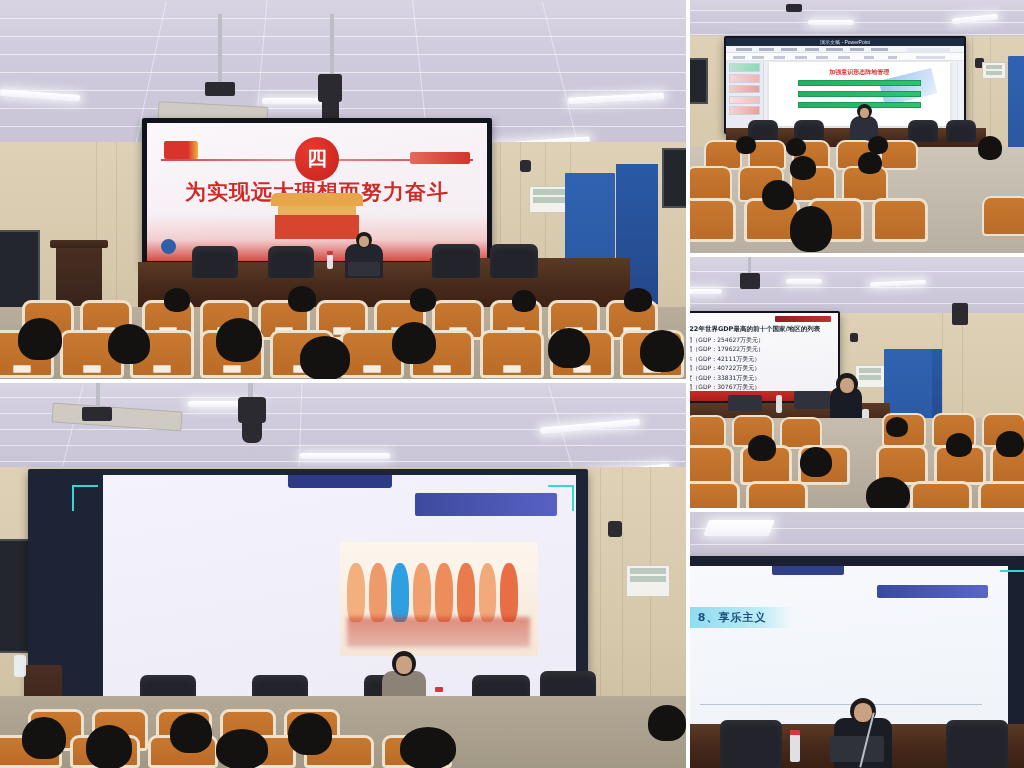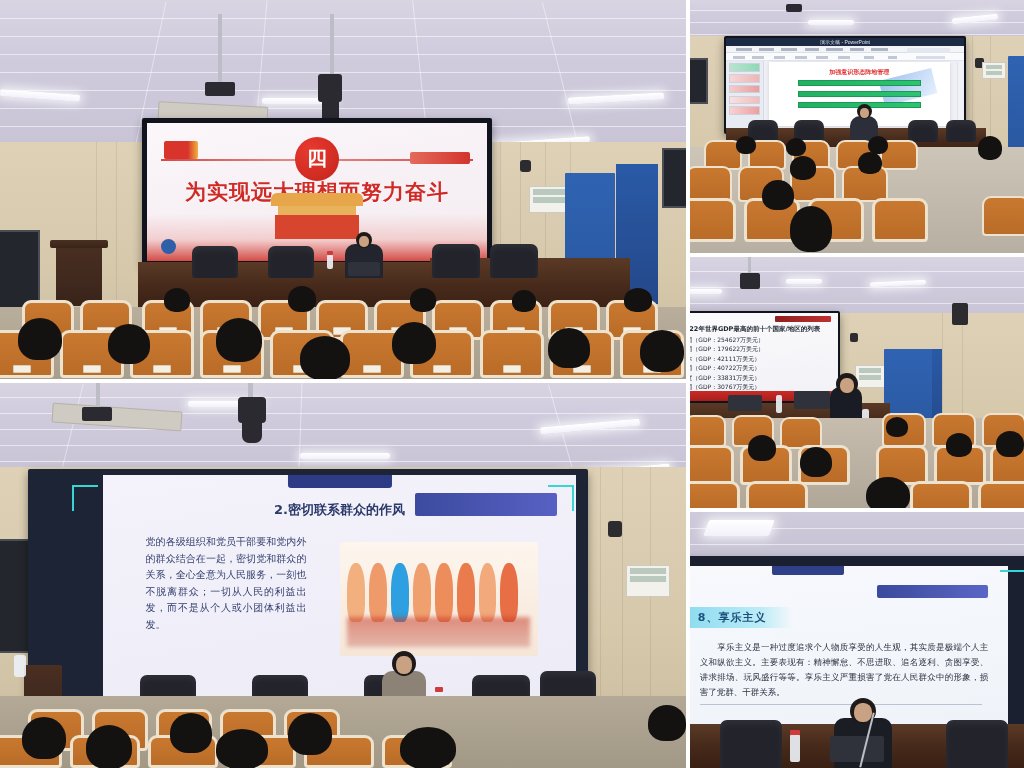--- a/index.html
+++ b/index.html
@@ -500,22 +500,20 @@
           <b></b>
           <b></b>
         </div>
       <div class="window-dark" style="left:-6px;top:156px;width:40px;height:114px"></div>
 
       <div class="screen-frame" style="left:28px;top:86px;width:560px;height:280px;background:#1d2436;padding:0">
         <div class="screen" style="left:75px;top:6px;right:12px;bottom:16px">
           <div id="bl-slide">
             <div class="bl-tab"></div>
             <div class="bl-badge"></div>
-            <div class="bl-h cn">2.密切联系群众的作风</div>
-            <div class="bl-body cn">党的各级组织和党员干部要和党内外的群众结合在一起，密切党和群众的关系，全心全意为人民服务，一刻也不脱离群众；一切从人民的利益出发，而不是从个人或小团体利益出发。</div>
             <div class="chain">
               <div class="fig" style="left:4%;background:#f2b07e"></div>
               <div class="fig" style="left:15%;background:#ef9a6a"></div>
               <div class="fig" style="left:26%;background:#2e9fe0"></div>
               <div class="fig" style="left:37%;background:#f0a06e"></div>
               <div class="fig" style="left:48%;background:#ee8d5c"></div>
               <div class="fig" style="left:59%;background:#ea7b4c"></div>
               <div class="fig" style="left:70%;background:#f2a97c"></div>
               <div class="fig" style="left:81%;background:#e86e46"></div>
               <div style="position:absolute;left:4%;right:4%;bottom:8%;height:26%;
@@ -869,21 +867,20 @@
         <div class="ceil-tile" style="top:32px"></div>
       </div>
       <div class="tube" style="left:16px;top:8px;width:66px;height:16px;transform:skewX(-20deg)"></div>
 
       <div class="screen-frame" style="left:-6px;top:44px;width:346px;height:200px;background:#1a2030;padding:0">
         <div class="screen" style="left:-4px;top:10px;right:22px;bottom:4px">
           <div id="br-slide">
             <div class="br-tab"></div>
             <div class="br-badge"></div>
             <div class="br-h cn">8、享乐主义</div>
-            <div class="br-body cn">　　享乐主义是一种过度追求个人物质享受的人生观，其实质是极端个人主义和纵欲主义。主要表现有：精神懈怠、不思进取、追名逐利、贪图享受、讲求排场、玩风盛行等等。享乐主义严重损害了党在人民群众中的形象，损害了党群、干群关系。</div>
             <div class="br-underline"></div>
           </div>
         </div>
         <div class="corner tr" style="right:4px;top:14px"></div>
         <div class="corner br" style="right:4px;bottom:8px"></div>
       </div>
 
       <div class="dais" style="left:-10px;top:212px;width:360px;height:50px"></div>
       <div class="chair-exec" style="left:30px;top:208px;width:62px;height:48px"></div>
       <div class="chair-exec" style="left:256px;top:208px;width:62px;height:48px"></div>

